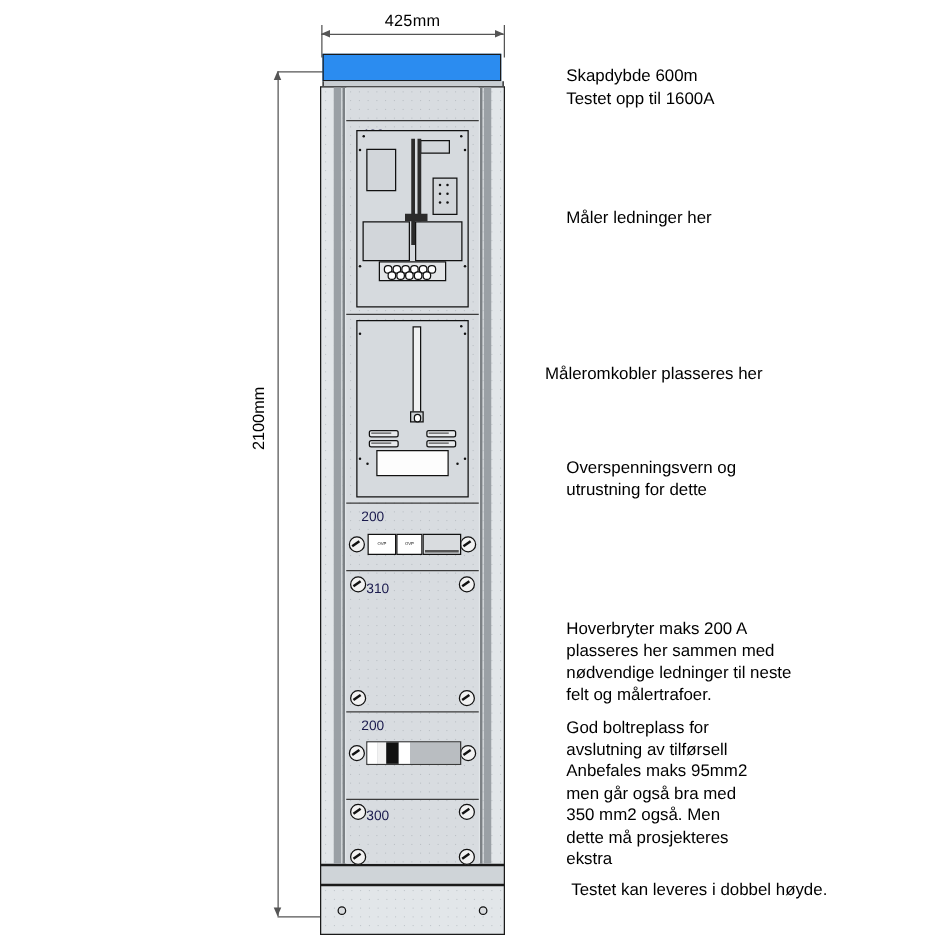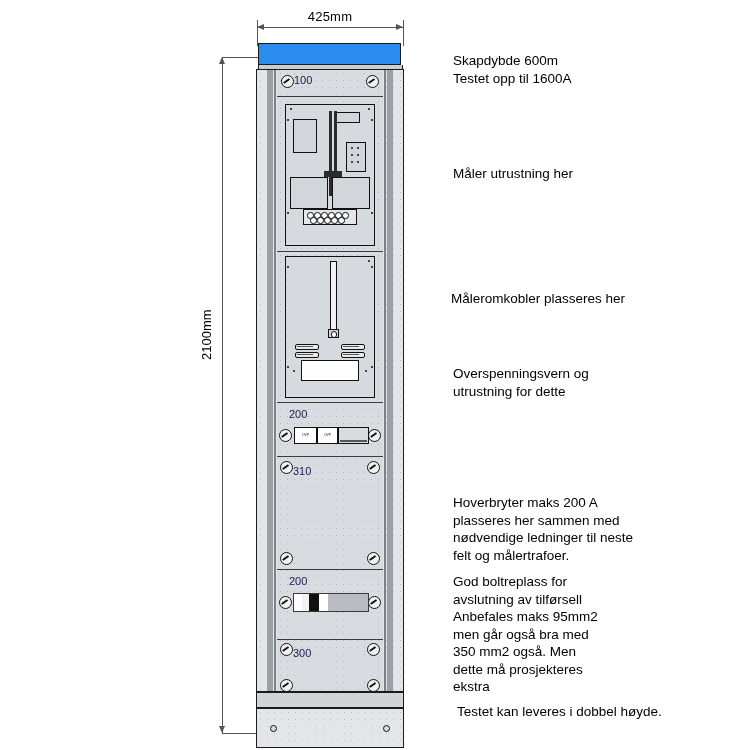--- a/index.html
+++ b/index.html
@@ -116,25 +116,20 @@
   <div class="cap-shade"></div>
 
   <div class="body">
     <div class="rail l"></div>
     <div class="rail r"></div>
     <div class="rail thin l2"></div>
     <div class="rail thin r2"></div>
 
     <div class="inner">
 
-      <div class="sect" style="top:0;height:26px;border-top:none;">
-        <div class="lock" style="left:4px;top:5px;"></div>
-        <div class="sect-num" style="left:17px;top:4px;">100</div>
-        <div class="lock" style="right:4px;top:5px;"></div>
-      </div>
 
       <div class="sect" style="top:26px;height:155px;">
         <div class="sect-num" style="left:12px;top:5px;">400</div>
 
         <div style="position:absolute;left:8px;top:7px;right:8px;bottom:6px;border:1.6px solid #111;background:#d6dade;"></div>
 
         <div class="dot" style="left:13px;top:11px;"></div>
         <div class="dot" style="right:13px;top:11px;"></div>
         <div class="dot" style="left:10px;top:22px;"></div>
         <div class="dot" style="right:10px;top:22px;"></div>
@@ -245,22 +240,22 @@
 
   <div class="plinth-top"></div>
   <div class="plinth">
     <div class="pscrew" style="left:13px;top:16px;"></div>
     <div class="pscrew" style="right:13px;top:16px;"></div>
   </div>
 </div>
 
 <div class="note" style="left:453px;top:52px;">Skapdybde 600m
 Testet opp til 1600A</div>
-<div class="note" style="left:453px;top:165px;">Måler utrustning her</div>
-<div class="note" style="left:451px;top:290px;">Måleromkobler plasseres her</div>
+<div class="note" style="left:453px;top:165px;">Måler ledninger her</div>
+<div class="note" style="left:436px;top:290px;">Måleromkobler plasseres her</div>
 <div class="note" style="left:453px;top:365px;">Overspenningsvern og
 utrustning for dette</div>
 <div class="note" style="left:453px;top:494px;">Hoverbryter maks 200 A
 plasseres her sammen med
 nødvendige ledninger til neste
 felt og målertrafoer.</div>
 <div class="note" style="left:453px;top:573px;">God boltreplass for
 avslutning av tilførsell
 Anbefales maks 95mm2
 men går også bra med

